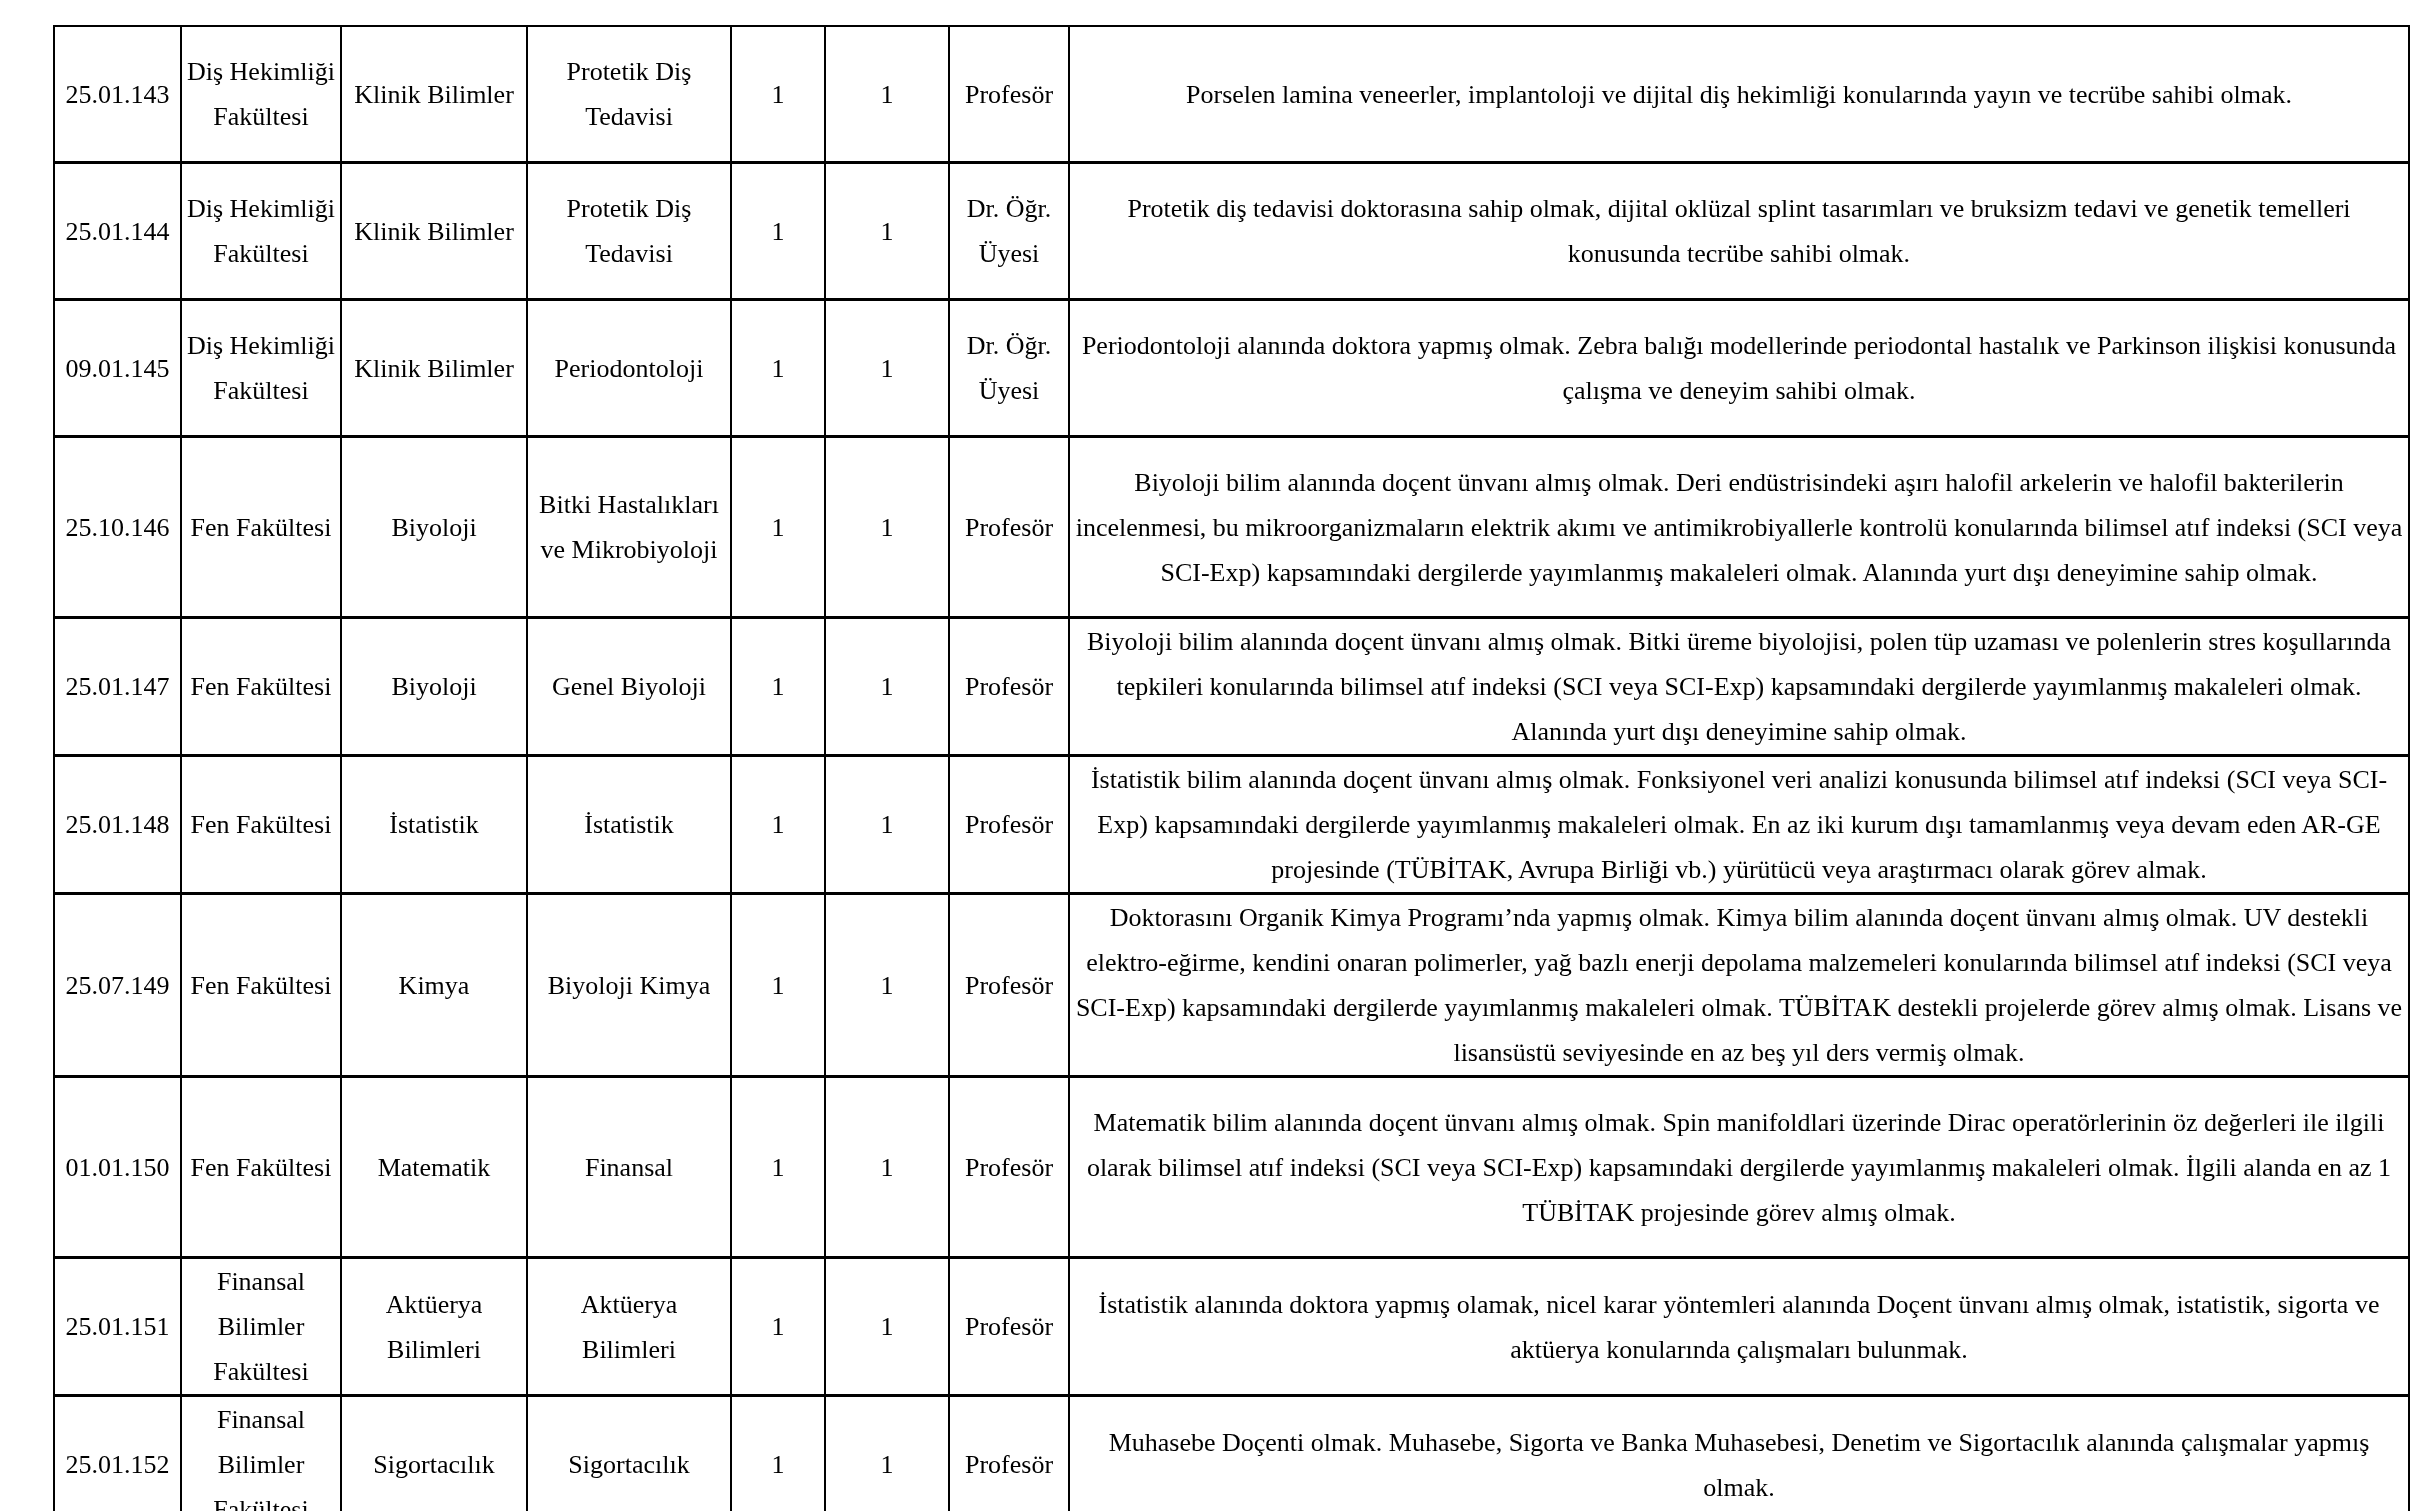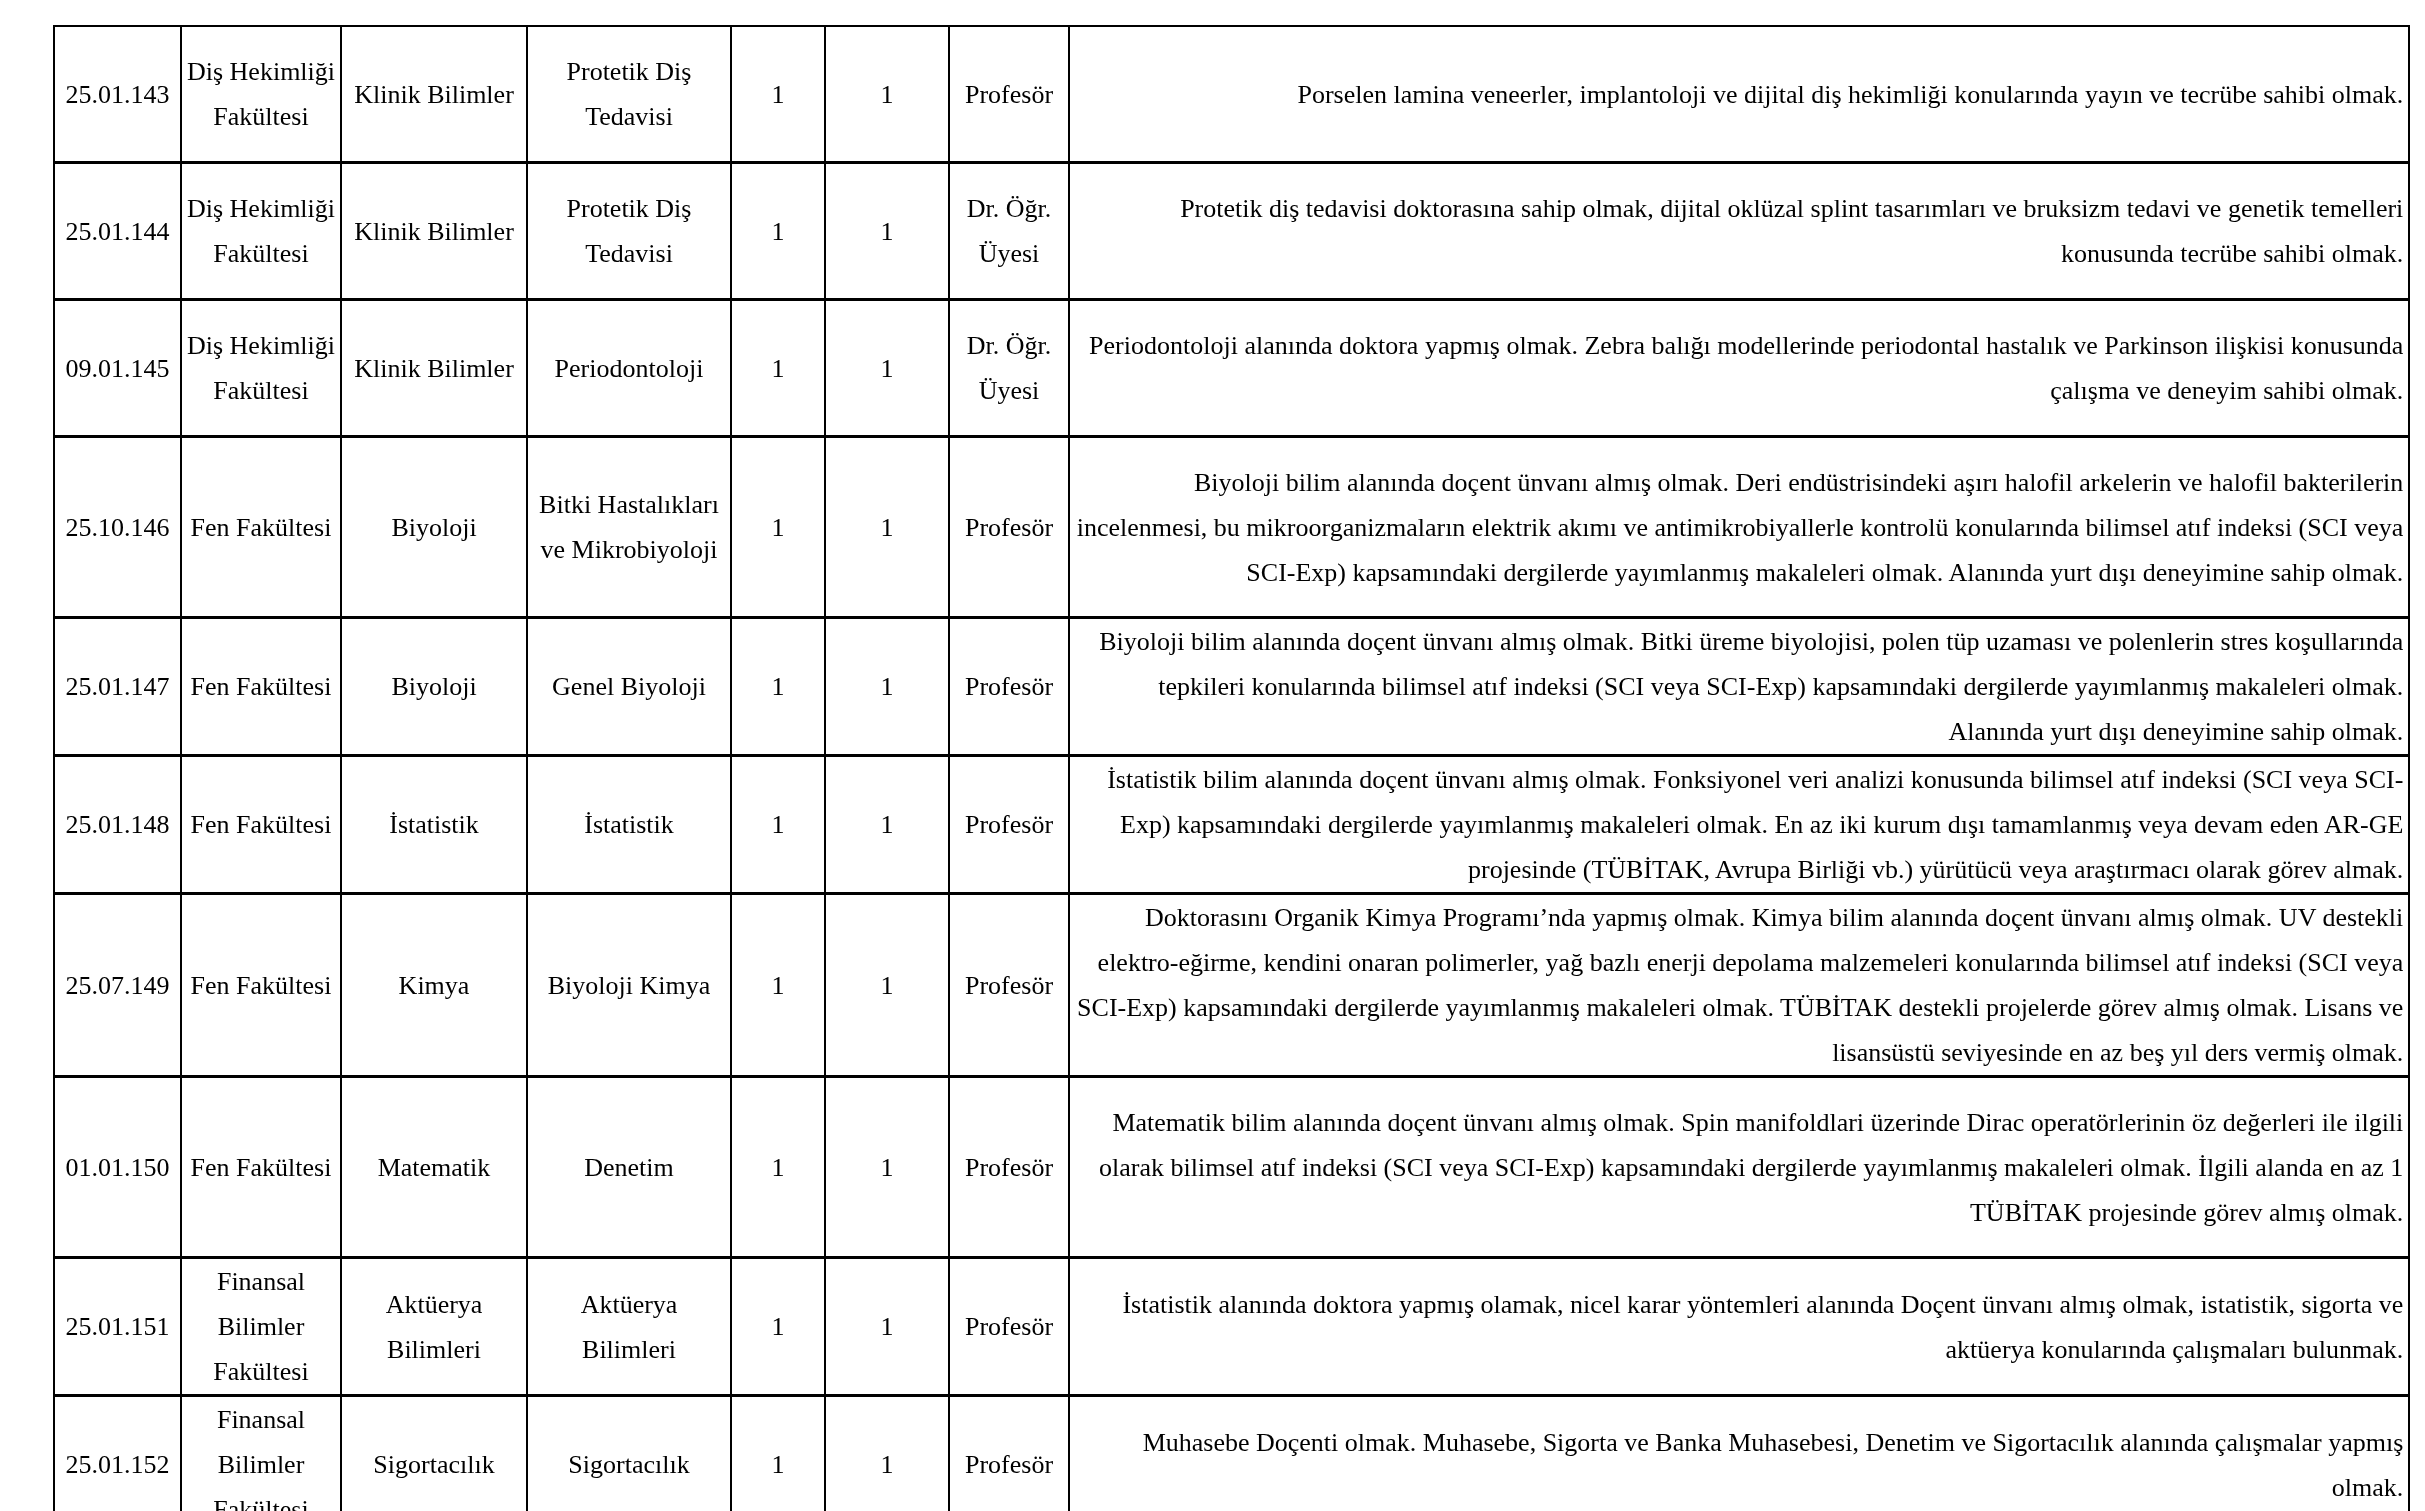--- a/index.html
+++ b/index.html
@@ -9,21 +9,21 @@
     position: absolute; left: 53px; top: 25px;
     width: 2355px; border-collapse: collapse; table-layout: fixed;
   }
   table.staff td {
     border: 2.4px solid #000;
     font-size: 26px; line-height: 45px;
     text-align: center; vertical-align: middle;
     padding: 0 3.1px; overflow: hidden;
   }
   table.staff tr { border-bottom: 3.9px solid #000; }
-  table.staff td.desc { text-align: right; padding: 0 4.7px; }
+  table.staff td.desc { text-align: center; padding: 0 4.7px; }
   col.c-id { width: 127px; }
   col.c-fac { width: 160px; }
   col.c-dept { width: 186px; }
   col.c-prog { width: 204px; }
   col.c-n1 { width: 94px; }
   col.c-n2 { width: 124px; }
   col.c-title { width: 120px; }
   col.c-desc { width: 1340px; }
   tr.h176 td { height: 134px; }
   tr.h232 td { height: 178px; }
@@ -110,21 +110,21 @@
     <td>Biyoloji Kimya</td>
     <td>1</td>
     <td>1</td>
     <td>Profesör</td>
     <td class="desc">Doktorasını Organik Kimya Programı’nda yapmış olmak. Kimya bilim alanında doçent ünvanı almış olmak. UV destekli elektro-eğirme, kendini onaran polimerler, yağ bazlı enerji depolama malzemeleri konularında bilimsel atıf indeksi (SCI veya SCI-Exp) kapsamındaki dergilerde yayımlanmış makaleleri olmak. TÜBİTAK destekli projelerde görev almış olmak. Lisans ve lisansüstü seviyesinde en az beş yıl ders vermiş olmak.</td>
   </tr>
       <tr class="h232">
     <td>01.01.150</td>
     <td>Fen Fakültesi</td>
     <td>Matematik</td>
-    <td>Denetim</td>
+    <td>Finansal</td>
     <td>1</td>
     <td>1</td>
     <td>Profesör</td>
     <td class="desc">Matematik bilim alanında doçent ünvanı almış olmak. Spin manifoldlari üzerinde Dirac operatörlerinin öz değerleri ile ilgili olarak bilimsel atıf indeksi (SCI veya SCI-Exp) kapsamındaki dergilerde yayımlanmış makaleleri olmak. İlgili alanda en az 1 TÜBİTAK projesinde görev almış olmak.</td>
   </tr>
       <tr class="h176">
     <td>25.01.151</td>
     <td>Finansal Bilimler Fakültesi</td>
     <td>Aktüerya Bilimleri</td>
     <td>Aktüerya Bilimleri</td>

